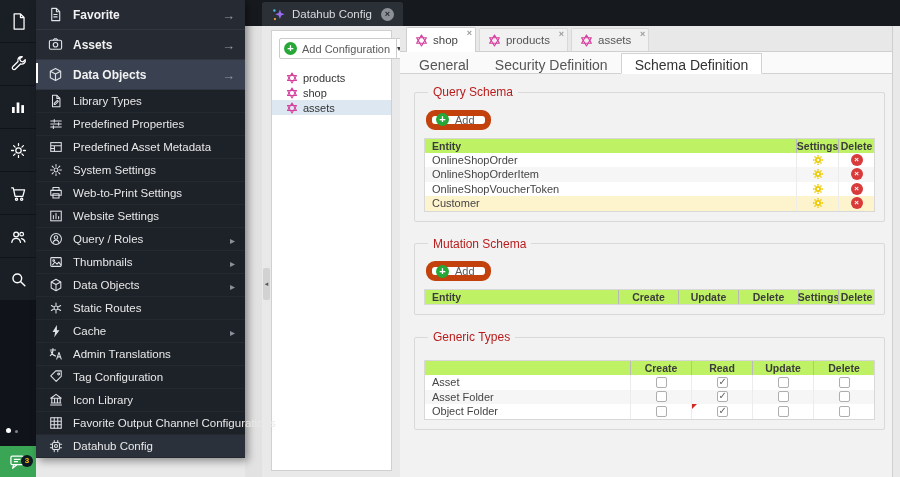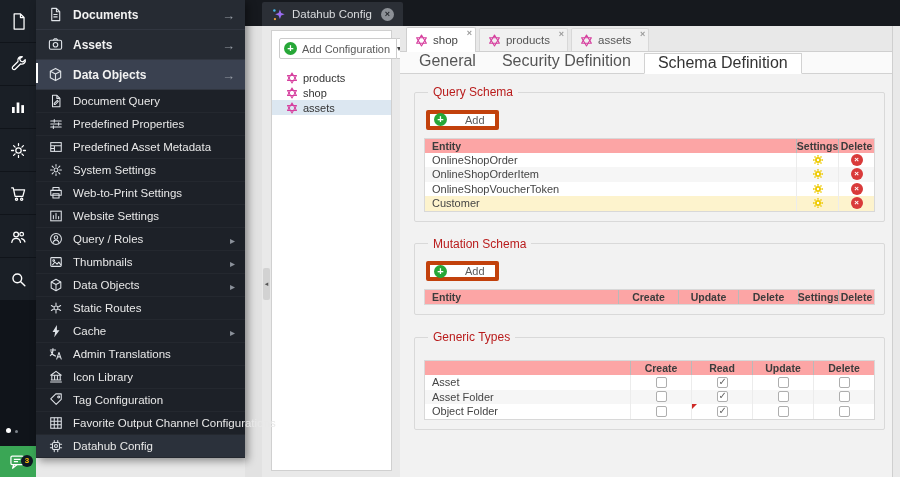--- a/index.html
+++ b/index.html
@@ -55,32 +55,32 @@
   .tree-item.selected{background:#dce7f1}
 
   
   .mainpanel{position:absolute;left:138px;top:0;right:7px;bottom:0;display:flex;flex-direction:column;background:#f2f2f2;border-right:1px solid #cfcfcf}
   .tabstrip{height:26px;background:#e8e8e8;border-bottom:1px solid #cfcfcf;display:flex;align-items:flex-end;padding-left:6px;gap:3px;flex:0 0 26px}
   .tab{position:relative;height:23px;display:flex;align-items:center;gap:5px;padding:0 17px 0 8px;background:#f1f1f1;border:1px solid #d8d8d8;border-bottom:none;border-radius:2px 2px 0 0;font-size:11.5px;color:#555}
   .tab.active{background:#fff;border-color:#cfcfcf;height:25px;margin-bottom:-1px;z-index:1;color:#444}
   .tab-close{position:absolute;top:0;right:3px;font-size:9px;color:#999;font-weight:bold}
   .tab-close::before{content:"×"}
   .subtabs{height:22px;background:#fafafa;border-bottom:1px solid #d2d2d2;display:flex;align-items:flex-end;padding-left:6px;flex:0 0 22px}
-  .subtab{height:21px;display:flex;align-items:flex-start;padding:0 13px;font-size:16px;color:#555}
+  .subtab{height:21px;display:flex;align-items:flex-end;padding:0 13px;font-size:14px;color:#555}
   .subtab.active{background:#fff;border:1px solid #d2d2d2;border-bottom:1px solid #fff;margin-bottom:-1px;color:#333}
   .content{flex:1;padding:11px 7px 0 14px;overflow:hidden}
 
   
   fieldset.fs{border:1px solid #d9d9d9;border-radius:2px;margin:0 0 15px 0;padding:10px 9px 9px}
   fieldset.fs legend{font-size:12px;color:#b91c1c;padding:0 5px;margin-left:4px}
-  .addbtn2{display:inline-flex;align-items:center;gap:18px;height:20px;border:4px solid #c2410c;border-radius:2px;background:#fff;padding:0 10px 0 4px;font-size:11px;color:#5a5a5a;margin:0 0 8px 2px}
+  .addbtn2{display:inline-flex;align-items:center;gap:6px;height:20px;border:6px solid #c2410c;border-radius:9px;background:#fff;padding:0 10px 0 4px;font-size:11px;color:#5a5a5a;margin:0 0 8px 2px}
 
   
   .tbl{background:#fff;border:1px solid #d8d8d8}
-  .t-head{display:flex;align-items:center;background:#fca5a5;height:14px}
+  .t-head{display:flex;align-items:center;background:#bef264;height:14px}
   .t-head .t-cell{font-size:10.5px;font-weight:bold;color:#3c3c3c}
   .t-row{display:flex;align-items:flex-start;height:14.5px;background:#fff;font-size:11px;color:#454545}
   .t-row.alt{background:#f6f6f6}
   .t-row.highlight{background:#fdf3cd}
   .t-cell{padding:0 7px;height:100%;display:flex;align-items:center}
   .c-entity,.c-label{flex:1;min-width:0}
   .c-set{width:42px;justify-content:center}
   .c-del{width:36px;justify-content:center}
   .c-m60{width:60px;justify-content:center}
   .c-set40{width:40px;justify-content:center}
@@ -189,21 +189,21 @@
 
 <nav class="menu">
   <div class="menu-header">
     <span class="mi">
         <svg width="15" height="15" viewBox="0 0 16 16" fill="none" stroke="#dfe3e8" stroke-width="1.2" stroke-linejoin="round">
           <path d="M4 1.5h5l3.5 3.5v9.5H4z"></path>
           <path d="M9 1.5V5h3.5"></path>
           <path d="M5.8 8h4.4M5.8 10.5h4.4"></path>
         </svg>
       </span>
-    <span class="menu-header-label">Documents</span>
+    <span class="menu-header-label">Favorite</span>
     <span class="menu-arrow"></span>
   </div>
   <div class="menu-header">
     <span class="mi">
         <svg width="15" height="15" viewBox="0 0 16 16" fill="none" stroke="#dfe3e8" stroke-width="1.2" stroke-linejoin="round">
           <rect x="1.5" y="3.5" width="13" height="9.5" rx="1.5"></rect>
           <circle cx="8" cy="8.2" r="2.4"></circle>
           <path d="M5.5 3.5L6.8 2h2.4l1.3 1.5"></path>
         </svg>
       </span>
@@ -222,21 +222,21 @@
   </div>
 
   <div class="menu-item">
     <span class="mi">
         <svg width="14" height="14" viewBox="0 0 16 16" fill="none" stroke="#dfe3e8" stroke-width="1.2" stroke-linejoin="round">
           <path d="M4 1.5h5l3.5 3.5v9.5H4z"></path>
           <path d="M9 1.5V5h3.5"></path>
           <path d="M6 10.8l3.5-3.5 1.2 1.2-3.5 3.5H6z"></path>
         </svg>
       </span>
-    <span class="menu-item-label">Document Query</span>
+    <span class="menu-item-label">Library Types</span>
   </div>
   <div class="menu-item">
     <span class="mi">
         <svg width="14" height="14" viewBox="0 0 16 16" fill="none" stroke="#dfe3e8" stroke-width="1.2" stroke-linecap="round">
           <path d="M2 4.5h12M2 8h12M2 11.5h12"></path>
           <path d="M6 3v3M11 6.5v3M5 10v3"></path>
         </svg>
       </span>
     <span class="menu-item-label">Predefined Properties</span>
   </div>
@@ -332,34 +332,34 @@
         <svg width="14" height="14" viewBox="0 0 16 16" fill="none" stroke="#dfe3e8" stroke-width="1.2" stroke-linecap="round" stroke-linejoin="round">
           <path d="M1.5 3.5h6M4.5 1.8v1.7c0 3-1.2 5.2-3 6.4M2.3 5.2c1 2.7 2.8 4.5 5.2 5.2"></path>
           <path d="M8.8 13.8L11.4 6.2l2.6 7.6M9.7 11.3h3.4"></path>
         </svg>
       </span>
     <span class="menu-item-label">Admin Translations</span>
   </div>
   <div class="menu-item">
     <span class="mi">
         <svg width="14" height="14" viewBox="0 0 16 16" fill="none" stroke="#dfe3e8" stroke-width="1.2" stroke-linejoin="round">
+          <path d="M2 6.8L7.8 1h6.2v6.2L8.2 13z"></path>
+          <circle cx="11" cy="4.5" r="1.1"></circle>
+        </svg>
+      </span>
+    <span class="menu-item-label">Tag Configuration</span>
+  </div>
+  <div class="menu-item">
+    <span class="mi">
+        <svg width="14" height="14" viewBox="0 0 16 16" fill="none" stroke="#dfe3e8" stroke-width="1.2" stroke-linejoin="round">
           <path d="M2 6l6-4.5L14 6H2z"></path>
           <path d="M3.2 6v5.5M6.4 6v5.5M9.6 6v5.5M12.8 6v5.5M2 11.5h12M1.3 13.8h13.4"></path>
         </svg>
       </span>
     <span class="menu-item-label">Icon Library</span>
-  </div>
-  <div class="menu-item">
-    <span class="mi">
-        <svg width="14" height="14" viewBox="0 0 16 16" fill="none" stroke="#dfe3e8" stroke-width="1.2" stroke-linejoin="round">
-          <path d="M2 6.8L7.8 1h6.2v6.2L8.2 13z"></path>
-          <circle cx="11" cy="4.5" r="1.1"></circle>
-        </svg>
-      </span>
-    <span class="menu-item-label">Tag Configuration</span>
   </div>
   <div class="menu-item">
     <span class="mi">
         <svg width="14" height="14" viewBox="0 0 16 16" fill="none" stroke="#dfe3e8" stroke-width="1.2">
           <rect x="2" y="2" width="12" height="12"></rect>
           <path d="M2 6h12M2 10h12M6 2v12M10 2v12"></path>
         </svg>
       </span>
     <span class="menu-item-label">Favorite Output Channel Configurations</span>
   </div>

